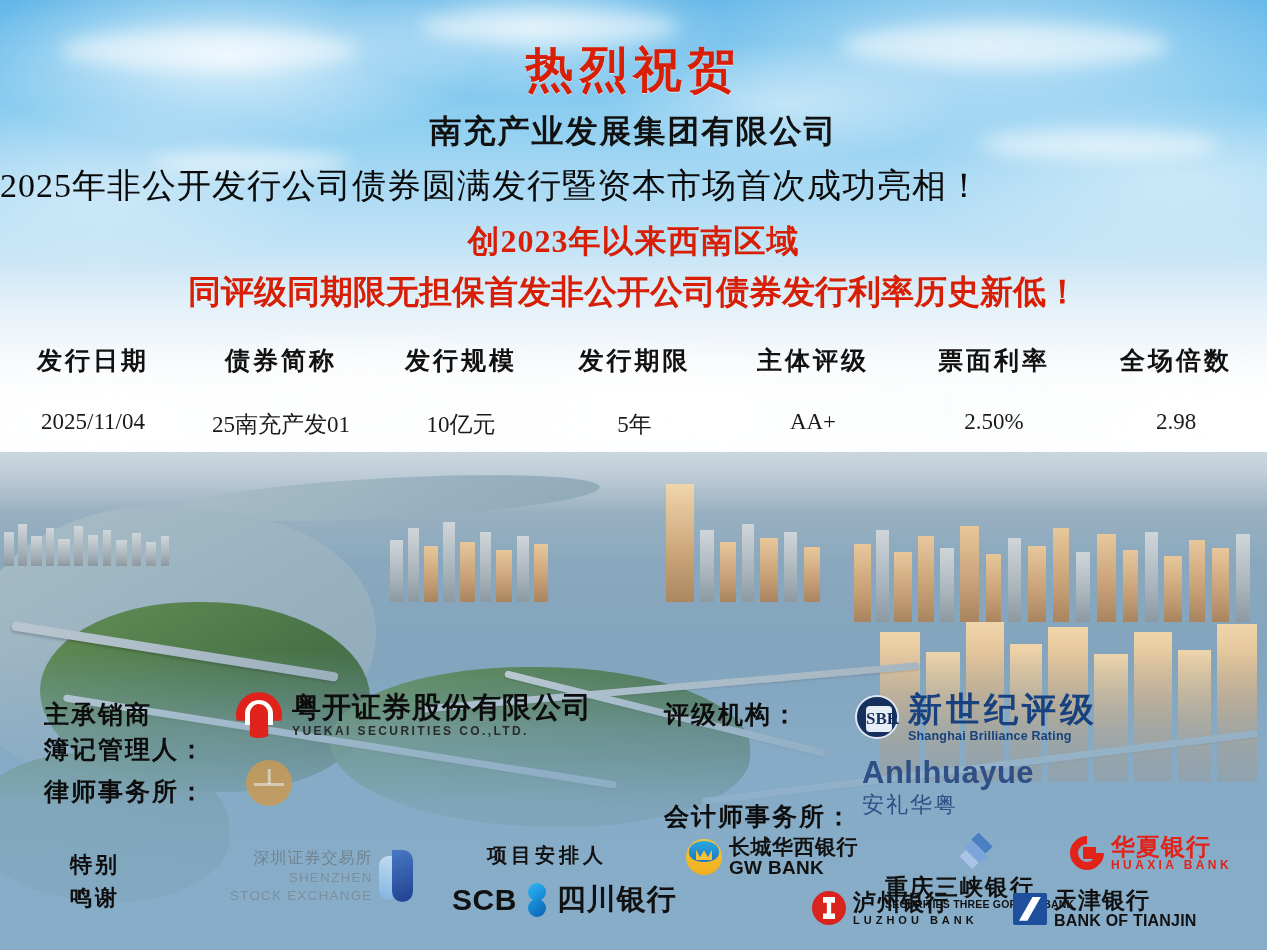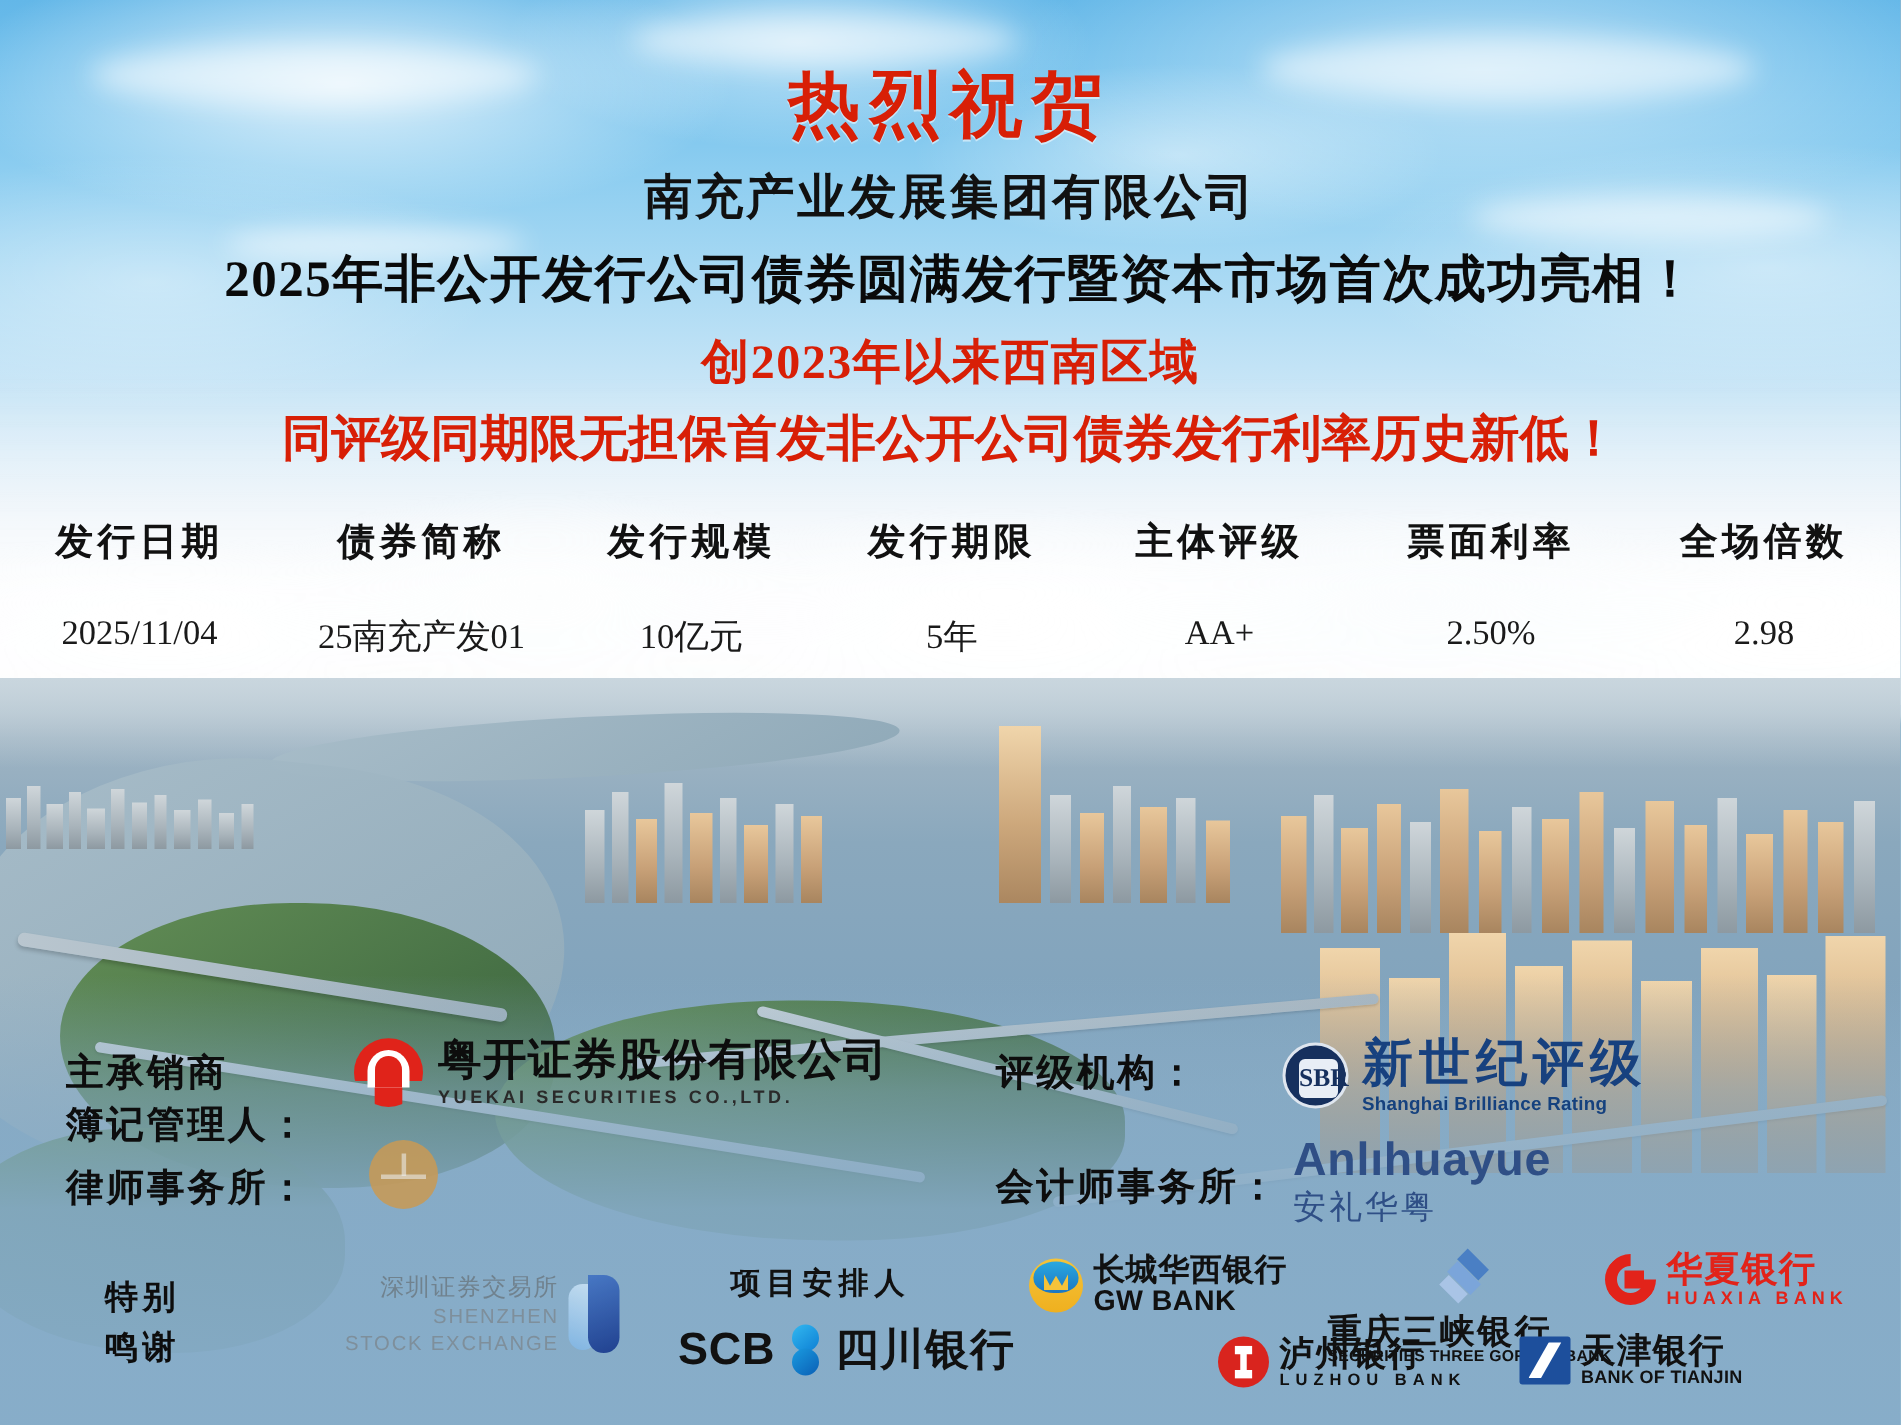--- a/index.html
+++ b/index.html
@@ -98,24 +98,23 @@
     position:absolute; left:0; right:0; top:38px; text-align:center;
     font-family:"Liberation Serif", serif;
     font-size:48px; font-weight:700; color:#d81f06; letter-spacing:6px;
     text-shadow:0 1px 0 rgba(255,255,255,.5);
   }
   .company {
     position:absolute; left:0; right:0; top:110px; text-align:center;
     font-size:32px; font-weight:700; color:#111; letter-spacing:2px;
   }
   .line-black {
-    position:absolute; left:0; right:0; top:163px; text-align:center;
-    font-size:34px; font-weight:700; color:#0a0a0a; letter-spacing:1px;
+    position:absolute; left:0; right:0; top:163px; text-align:left;
+    font-size:34px; font-weight:400; color:#0a0a0a; letter-spacing:1px;
     white-space:nowrap;
-    padding-left:14px;
   }
   .line-red1 {
     position:absolute; left:0; right:0; top:220px; text-align:center;
     font-size:32px; font-weight:700; color:#d81f06; letter-spacing:1px;
   }
   .line-red2 {
     position:absolute; left:0; right:0; top:270px; text-align:center;
     font-size:33px; font-weight:700; color:#d81f06; letter-spacing:0px;
     white-space:nowrap;
   }
@@ -296,21 +295,21 @@
   .lz .cn { font-size:23px; color:#111; letter-spacing:1px; }
   .lz .en { font-size:11px; color:#111; letter-spacing:4px; }
 
   .btj { left:1013px; top:888px; }
   .btj-mark { width:34px; height:32px; background:#1d4f9c; position:relative; border-radius:2px; }
   .btj-mark::before {
     content:""; position:absolute; left:6px; top:4px; width:22px; height:24px; background:#fff;
     clip-path:polygon(62% 0, 100% 0, 38% 100%, 0 100%);
   }
   .btj .cn { font-size:23px; color:#111; letter-spacing:1px; }
-  .btj .en { font-size:12px; color:#111; letter-spacing:.2px; }
+  .btj .en { font-size:16px; color:#111; letter-spacing:.2px; }
 </style>
 </head>
 <body>
 
 <div id="poster">
 
   <div class="sky"></div>
   <div class="wisp" style="left:60px;top:30px;width:300px;height:40px;"></div>
   <div class="wisp" style="left:420px;top:10px;width:260px;height:34px;"></div>
   <div class="wisp" style="left:840px;top:24px;width:330px;height:44px;"></div>
@@ -429,21 +428,21 @@
         <div class="cell c4">AA+</div>
         <div class="cell c5">2.50%</div>
         <div class="cell c6">2.98</div>
       </div>
     </div>
 
     <div class="lbl" style="left:44px;top:698px;">主承销商</div>
     <div class="lbl" style="left:44px;top:733px;">簿记管理人：</div>
     <div class="lbl" style="left:44px;top:775px;">律师事务所：</div>
     <div class="lbl" style="left:664px;top:698px;">评级机构：</div>
-    <div class="lbl" style="left:664px;top:774px;">会计师事务所：</div>
+    <div class="lbl" style="left:664px;top:800px;">会计师事务所：</div>
 
     <div class="yuekai">
       <div class="yuekai-mark">
         <div class="circ"></div>
           <div class="arch"></div>
           <div class="arch2"></div>
       </div>
       <div class="yuekai-txt">
         <div class="cn">粤开证券股份有限公司</div>
         <div class="en">YUEKAI SECURITIES CO.,LTD.</div>

